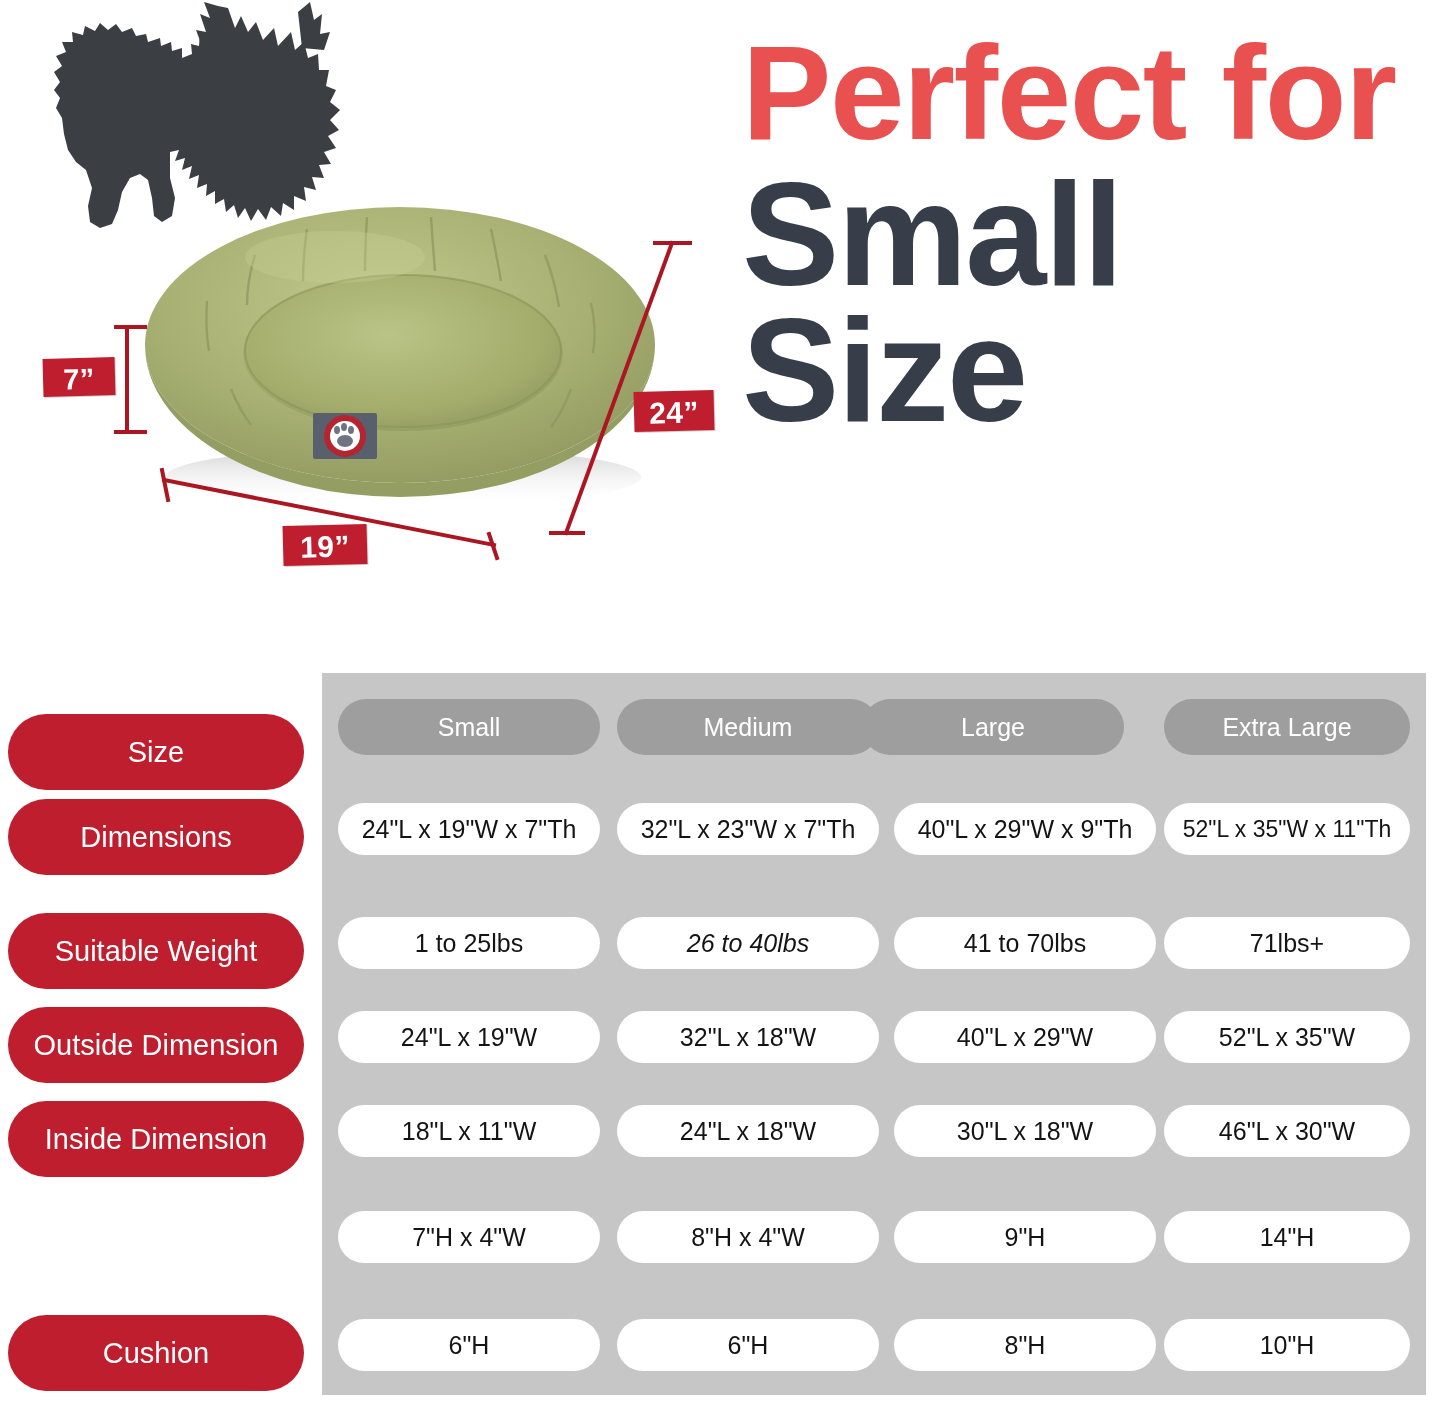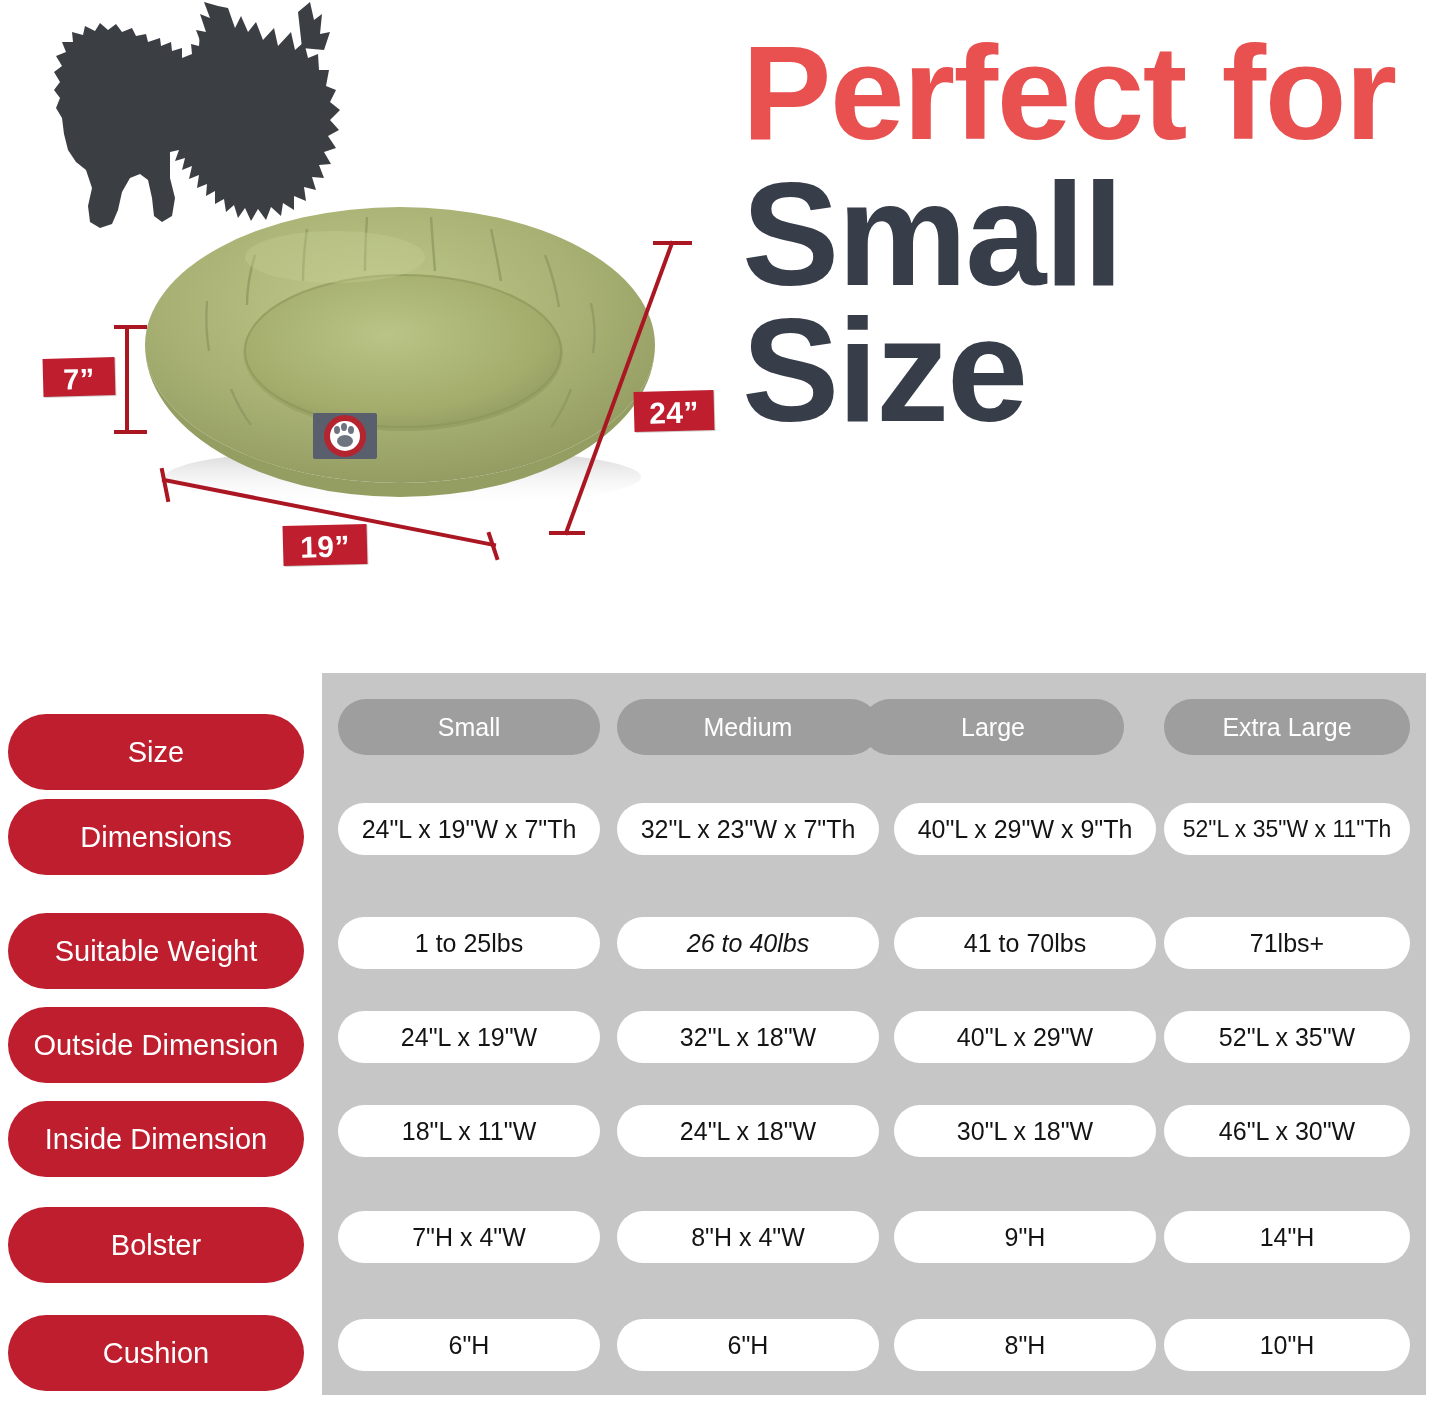--- a/index.html
+++ b/index.html
@@ -334,16 +334,15 @@
       <div class="cell-pill" style="left: 295px; width: 262px; top: 646px;">6"H</div>
       <div class="cell-pill" style="left: 572px; width: 262px; top: 646px;">8"H</div>
       <div class="cell-pill" style="left: 842px; width: 246px; top: 646px;">10"H</div>
     </div>
   <div id="row-labels">
       <div class="row-label" style="top: 41px;">Size</div>
       <div class="row-label" style="top: 126px;">Dimensions</div>
       <div class="row-label" style="top: 240px;">Suitable Weight</div>
       <div class="row-label" style="top: 334px;">Outside Dimension</div>
       <div class="row-label" style="top: 428px;">Inside Dimension</div>
-      <div class="row-label" style="top: 534px;">Bolster</div>
       <div class="row-label" style="top: 642px;">Cushion</div>
     </div>
 </div>
 
 </body></html>

